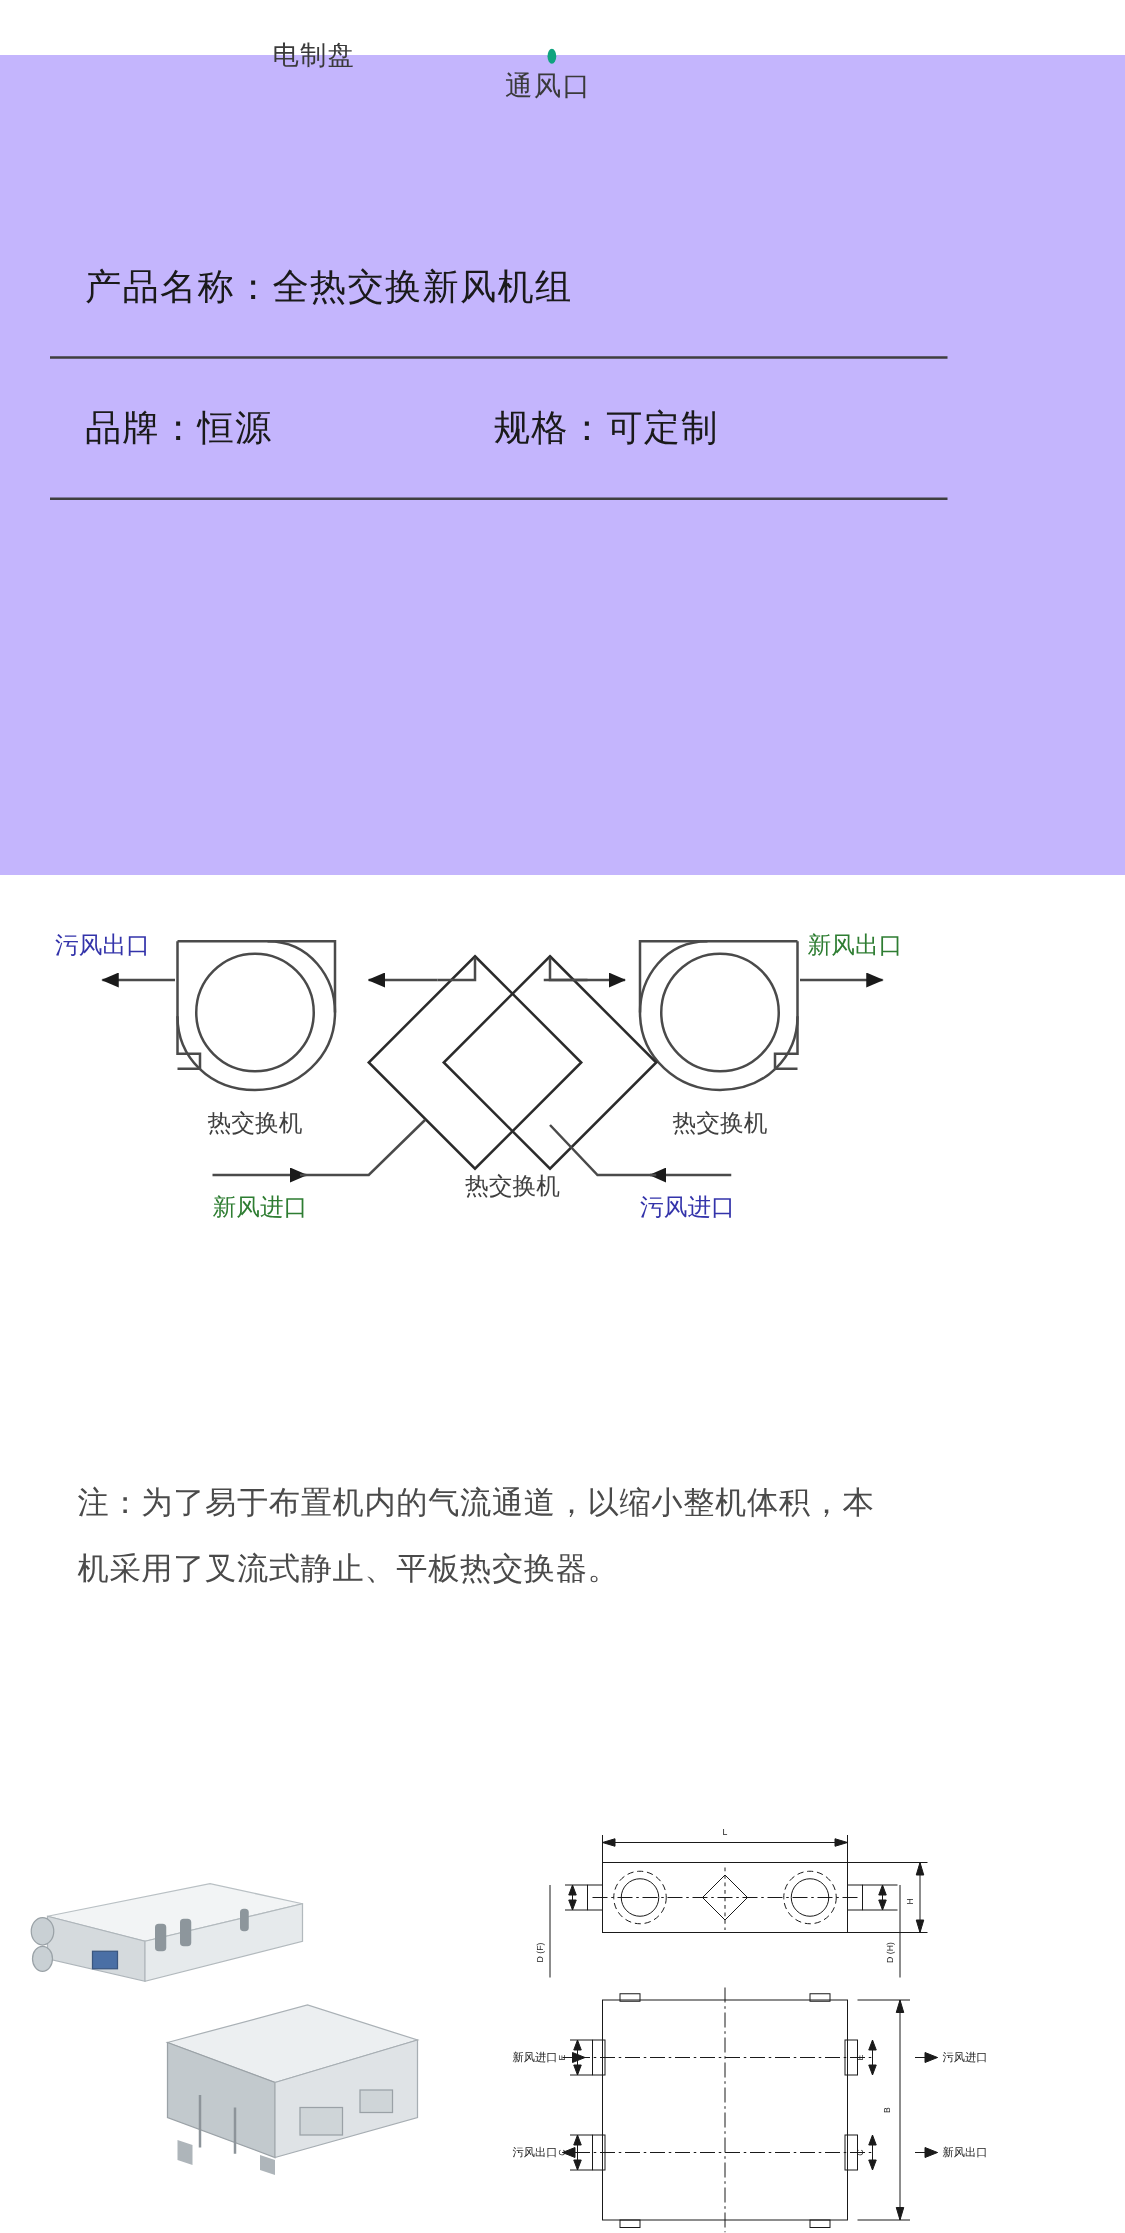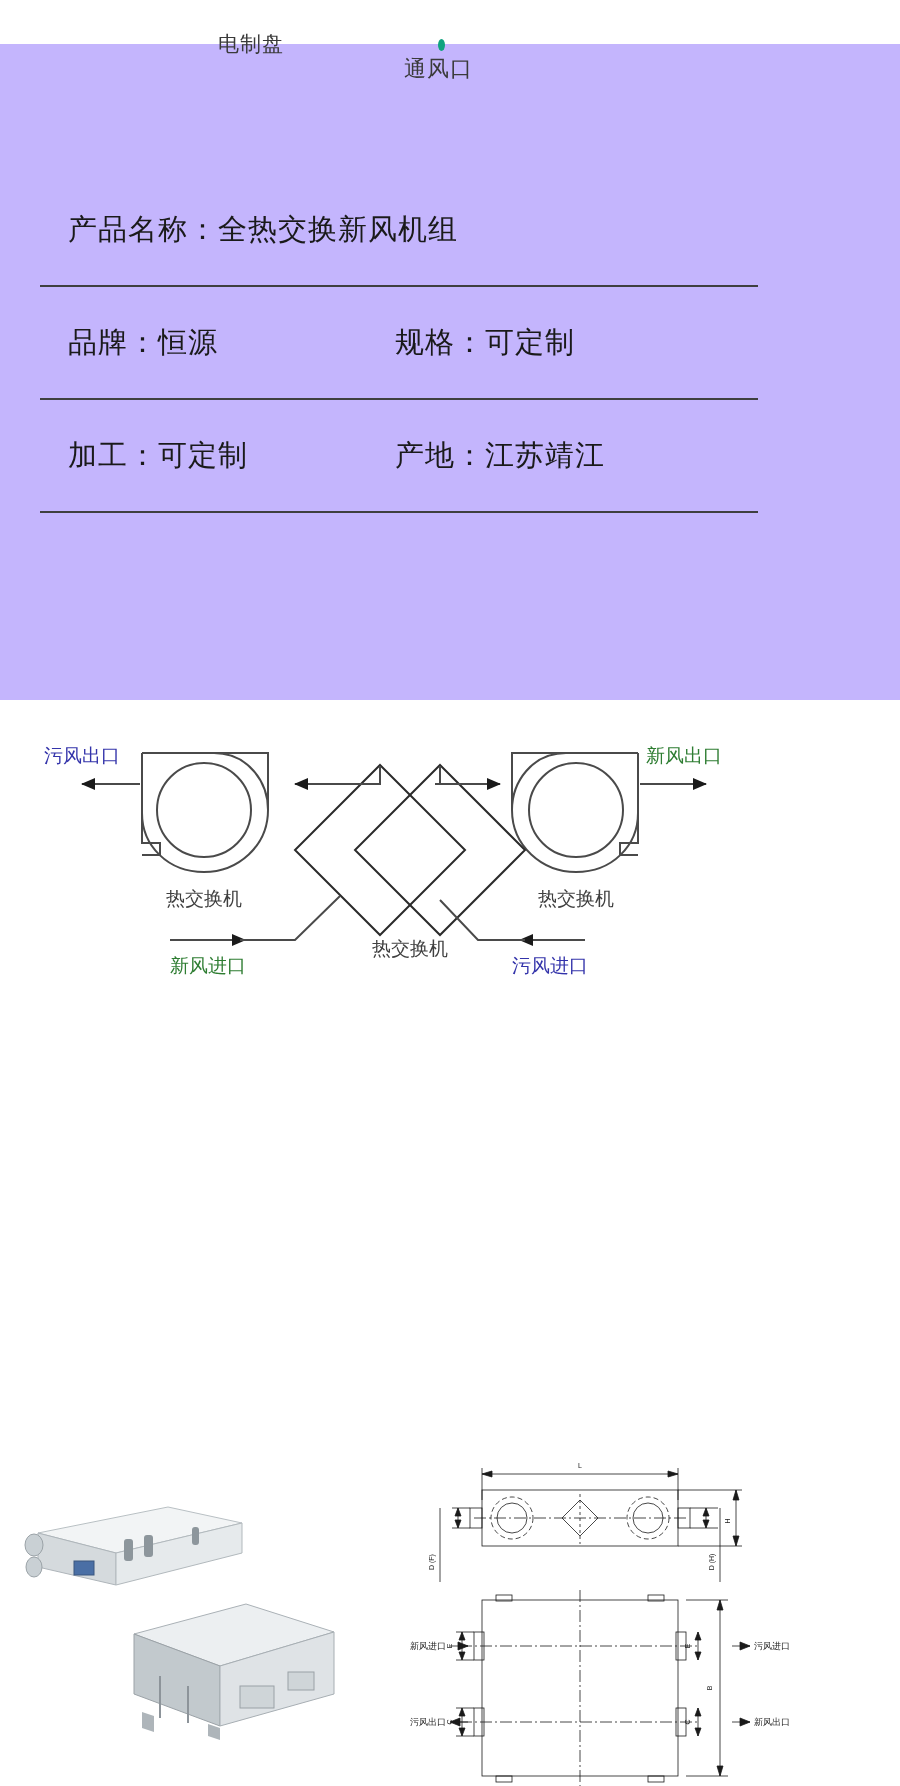--- a/index.html
+++ b/index.html
@@ -145,28 +145,20 @@
 
     <div class="spec-row">
       <div class="cell-left">
         <span>品牌：</span><span>恒源</span>
       </div>
       <div class="cell-right">
         <span>规格：</span><span>可定制</span>
       </div>
     </div>
 
-    <div class="spec-row">
-      <div class="cell-left">
-        <span>加工：</span><span>可定制</span>
-      </div>
-      <div class="cell-right">
-        <span>产地：</span><span>江苏靖江</span>
-      </div>
-    </div>
 
 
   </div>
 </div>
 
 <div class="flow-section">
   <svg class="flow-svg" width="900" height="420" viewBox="0 0 900 420">
     <defs>
       <marker id="arw" markerWidth="14" markerHeight="12" refX="13" refY="6" orient="auto" markerUnits="userSpaceOnUse">
         <path d="M0,0 L14,6 L0,12 Z" fill="#1a1a1a"></path>
@@ -222,20 +214,21 @@
     <polyline points="240,240 295,240 340,196" fill="none" stroke="#4a4a4a" stroke-width="2"></polyline>
     <text class="lbl" x="170" y="272" fill="#2e7d32">新风进口</text>
 
     <polyline points="585,240 520,240" fill="none" stroke="#4a4a4a" stroke-width="2" marker-end="url(#arw)"></polyline>
     <polyline points="525,240 478,240 440,200" fill="none" stroke="#4a4a4a" stroke-width="2"></polyline>
     <text class="lbl" x="512" y="272" fill="#3333aa">污风进口</text>
   </svg>
 </div>
 
 <div class="notes">
+  <p class="note-p">注：为了易于布置机内的气流通道，以缩小整机体积，本机采用了叉流式静止、平板热交换器。</p>
 </div>
 
 <div class="bottom-area">
 
   <svg class="photo-block photo-1" viewBox="0 0 230 105">
     <polygon points="18,38 148,12 222,28 96,58" fill="#f2f4f5" stroke="#b9c0c4" stroke-width="1"></polygon>
     <polygon points="18,38 96,58 96,90 18,72" fill="#d5dadd" stroke="#aeb5ba" stroke-width="1"></polygon>
     <polygon points="96,58 222,28 222,58 96,90" fill="#e6eaec" stroke="#b2b9bd" stroke-width="1"></polygon>
     <ellipse cx="14" cy="50" rx="9" ry="11" fill="#c9d0d4" stroke="#9aa2a7"></ellipse>
     <ellipse cx="14" cy="72" rx="8" ry="10" fill="#c9d0d4" stroke="#9aa2a7"></ellipse>

